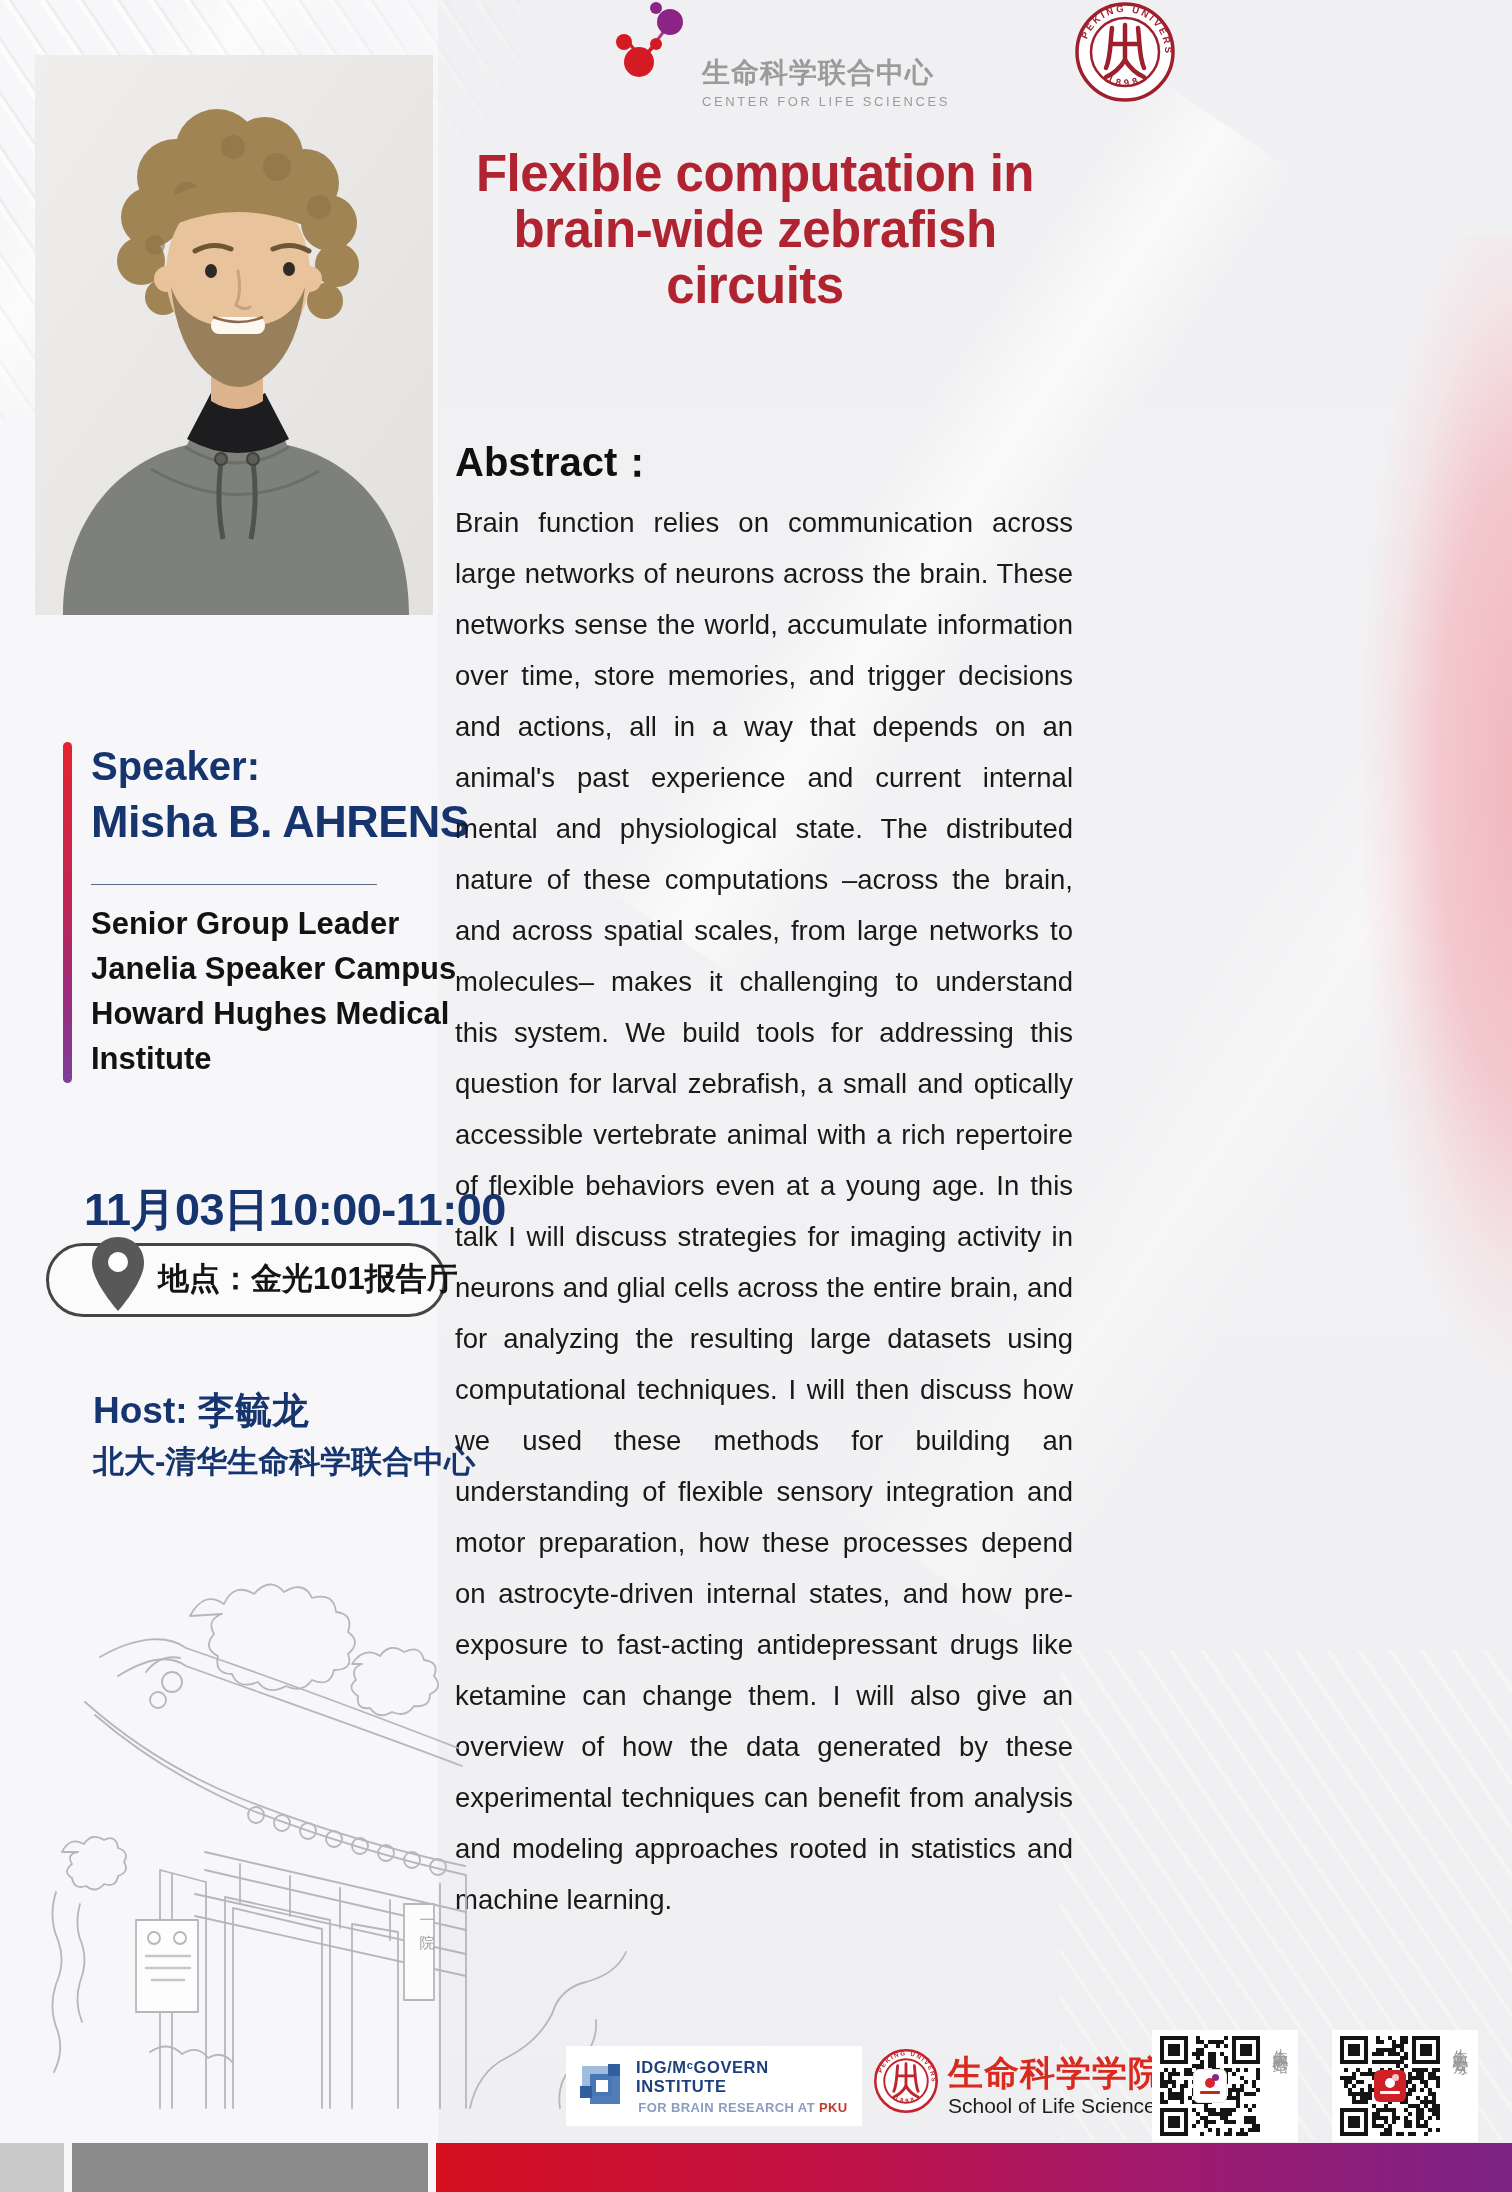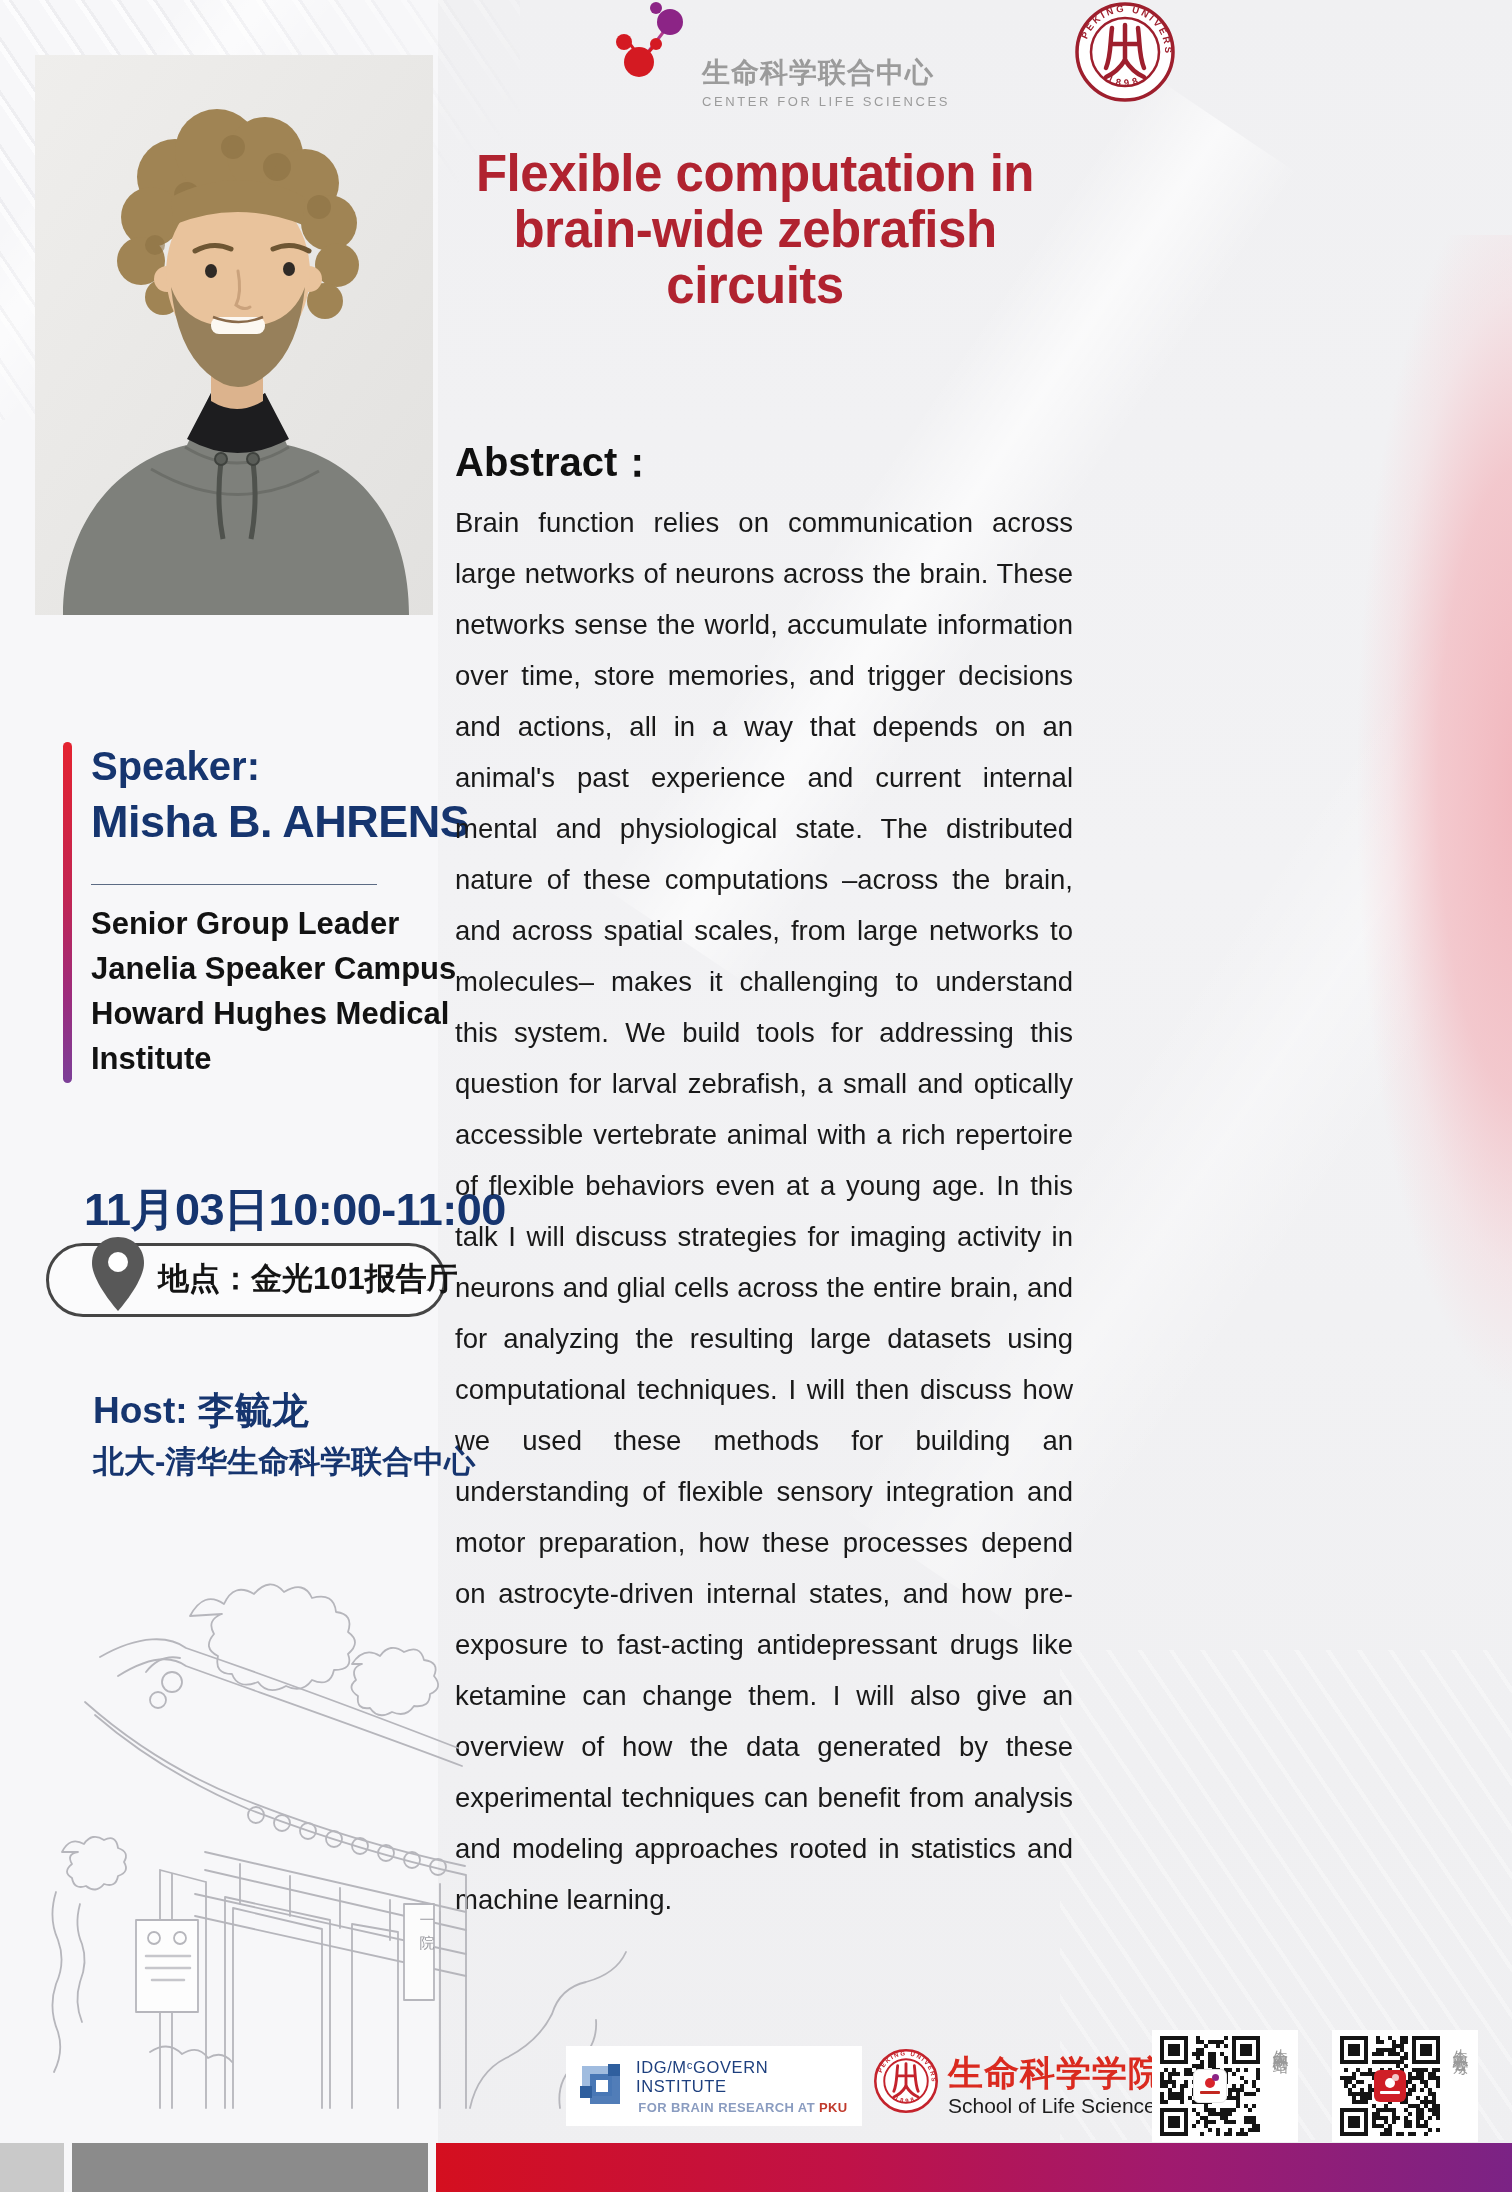--- a/index.html
+++ b/index.html
@@ -60,21 +60,21 @@
   .abstract-body{left:455px;top:497px;width:618px;font-size:27.5px;line-height:51px;
                  color:#191919;text-align:justify;}
   
   .gate{left:0;top:1552px;}
   .gate-sign{left:406px;top:1912px;width:30px;text-align:center;font-size:15px;color:#9b9ba1;
              writing-mode:vertical-rl;letter-spacing:10px;}
   
   .idg-box{left:566px;top:2046px;width:296px;height:80px;background:#ffffff;
            display:flex;align-items:center;padding:0 12px;box-sizing:border-box;}
   .idg-text{margin-left:10px;flex:1;}
-  .idg-title{font-size:16.5px;font-weight:400;color:#1d3f7e;letter-spacing:.6px;}
+  .idg-title{font-size:16.5px;font-weight:700;color:#1d3f7e;letter-spacing:.6px;}
   .idg-sub{font-size:13px;font-weight:700;color:#8a9cc0;text-align:center;margin-top:4px;letter-spacing:.4px;}
   .idg-sub .accent{color:#c0392b;}
   .sls-seal{left:874px;top:2049px;}
   .sls-cn{left:948px;top:2050px;font-size:35px;font-weight:700;color:#da2a1f;letter-spacing:1px;}
   .sls-en{left:948px;top:2094px;font-size:21px;color:#1c1c1c;}
   .qr-panel{position:absolute;width:146px;height:112px;background:#ffffff;display:flex;}
   #qr-web-panel{left:1152px;top:2030px;}
   #qr-wechat-panel{left:1332px;top:2030px;}
   .qr-wrap{position:relative;width:100px;height:100px;margin:6px 2px 6px 8px;}
   .qr-logo{position:absolute;inset:0;margin:auto;width:32px;height:32px;border-radius:6px;

